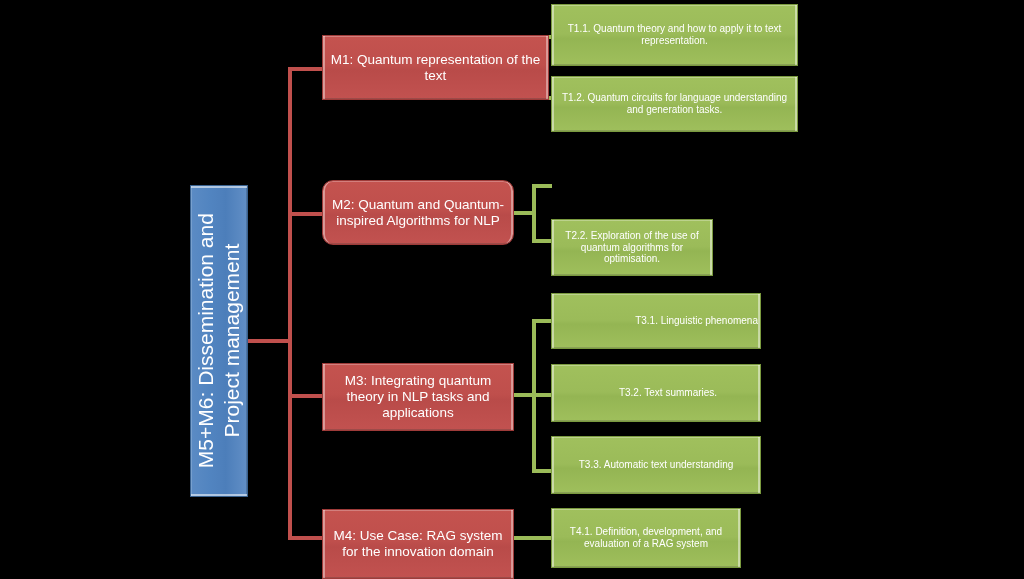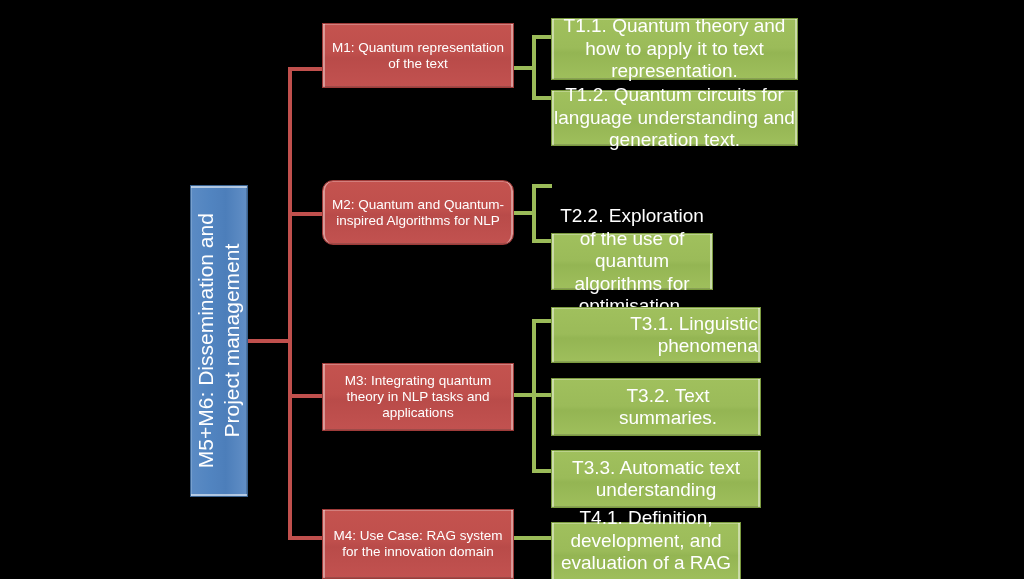--- a/index.html
+++ b/index.html
@@ -58,22 +58,21 @@
 
   
   .node-green {
     background: linear-gradient(to bottom, #A0C05D 0%, #9BBB59 48%, #94B553 56%, #9FBF5C 100%);
     border: 1px solid #7A9A3E;
     box-shadow: inset 0 0 0 1px rgba(255,255,255,0.06),
                 inset 3px 0 0 -1px rgba(255,255,255,0.45),
                 inset -3px 0 0 -1px rgba(255,255,255,0.45),
                 inset 0 2px 0 -1px rgba(255,255,255,0.25),
                 inset 0 -2px 0 -1px rgba(0,0,0,0.18);
-    font-size: 19px;
-    margin-top: 14px;
+    font-size: 10px;
   }
 
   
   .node-blue {
     background: linear-gradient(to right, #5B8BC4 0%, #5184C0 35%, #4F81BD 50%, #4C7EBA 62%, #628FC6 100%);
     border: 1px solid #38618F;
     box-shadow: inset 0 3px 0 -1px rgba(255,255,255,0.55),
                 inset 0 -3px 0 -1px rgba(255,255,255,0.55),
                 inset 2px 0 0 -1px rgba(255,255,255,0.18),
                 inset -2px 0 0 -1px rgba(0,0,0,0.18);
@@ -129,42 +128,42 @@
   <div class="conn conn-green" style="left:532px; top:469px; width:20px; height:4px;"></div>
 
   <div class="conn conn-green" style="left:513px; top:536px; width:39px; height:4px;"></div>
 
   <div class="node node-blue" style="left:190px; top:185px; width:58px; height:312px;">
     <div class="vert-wrap">
       <span class="label" style="white-space: nowrap;">M5+M6: Dissemination and<br>Project management</span>
     </div>
   </div>
 
-  <div class="node node-red" style="left:322px; top:23px; width:192px; height:65px;">
+  <div class="node node-red" style="left:322px; top:35px; width:227px; height:65px;">
     <span class="label" style="white-space: normal;">M1: Quantum representation of the text</span>
   </div>
 
   <div class="node node-red" style="left:322px; top:180px; width:192px; height:65px;border-radius:11px;">
     <span class="label" style="white-space: normal;">M2: Quantum and Quantum-inspired Algorithms for NLP</span>
   </div>
 
   <div class="node node-red" style="left:322px; top:363px; width:192px; height:68px;">
     <span class="label" style="white-space: normal;">M3: Integrating quantum theory in NLP tasks and applications</span>
   </div>
 
   <div class="node node-red" style="left:322px; top:509px; width:192px; height:70px;">
     <span class="label" style="white-space: normal;">M4: Use Case: RAG system for the innovation domain</span>
   </div>
 
   <div class="node node-green" style="left:551px; top:4px; width:247px; height:62px;">
     <span class="label" style="white-space: normal;">T1.1. Quantum theory and how to apply it to text representation.</span>
   </div>
 
   <div class="node node-green" style="left:551px; top:76px; width:247px; height:56px;">
-    <span class="label" style="white-space: normal;">T1.2. Quantum circuits for language understanding and generation text.</span>
+    <span class="label" style="white-space: normal;">T1.2. Quantum circuits for language understanding and generation tasks.</span>
   </div>
 
 
   <div class="node node-green" style="left:551px; top:219px; width:162px; height:57px;">
     <span class="label" style="white-space: normal;">T2.2. Exploration of the use of quantum algorithms for optimisation.</span>
   </div>
 
   <div class="node node-green" style="left:551px; top:293px; width:210px; height:56px;text-align:right;">
     <span class="label" style="white-space: normal;">T3.1. Linguistic phenomena</span>
   </div>

